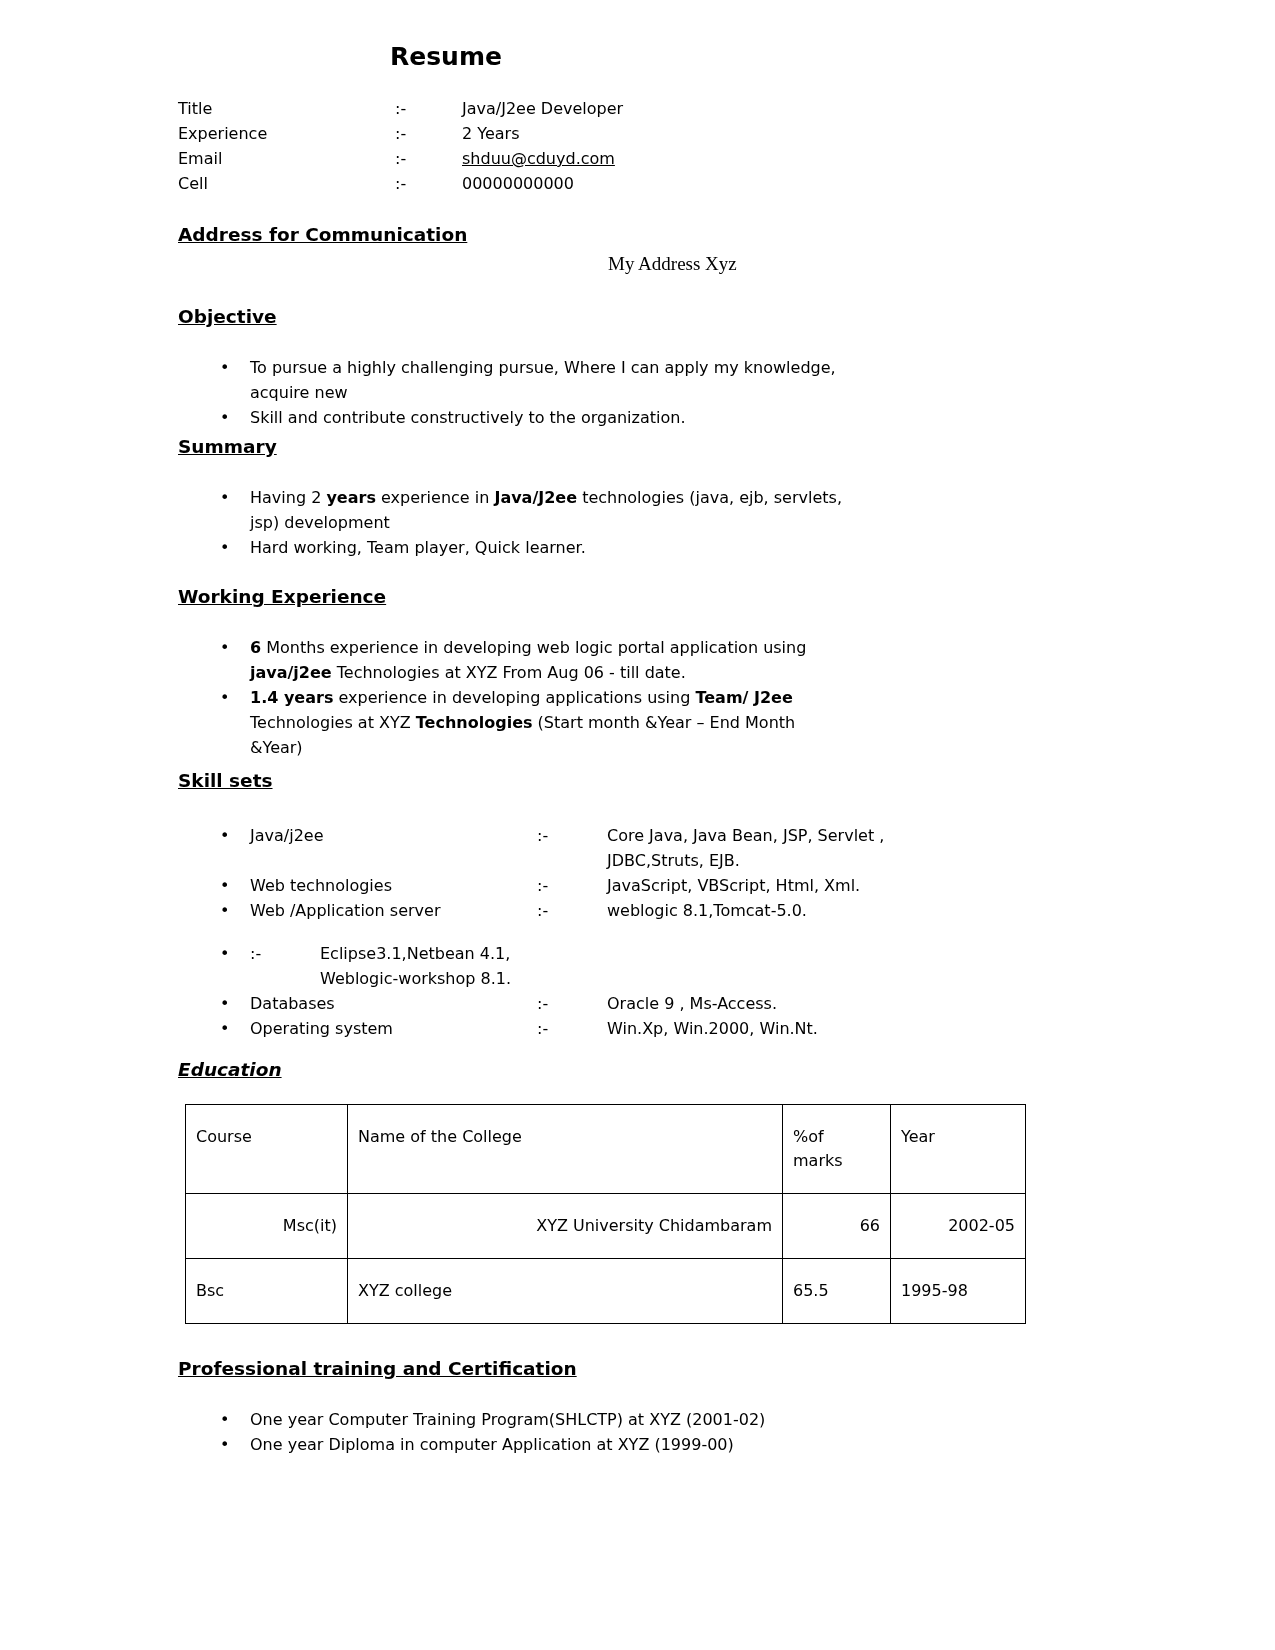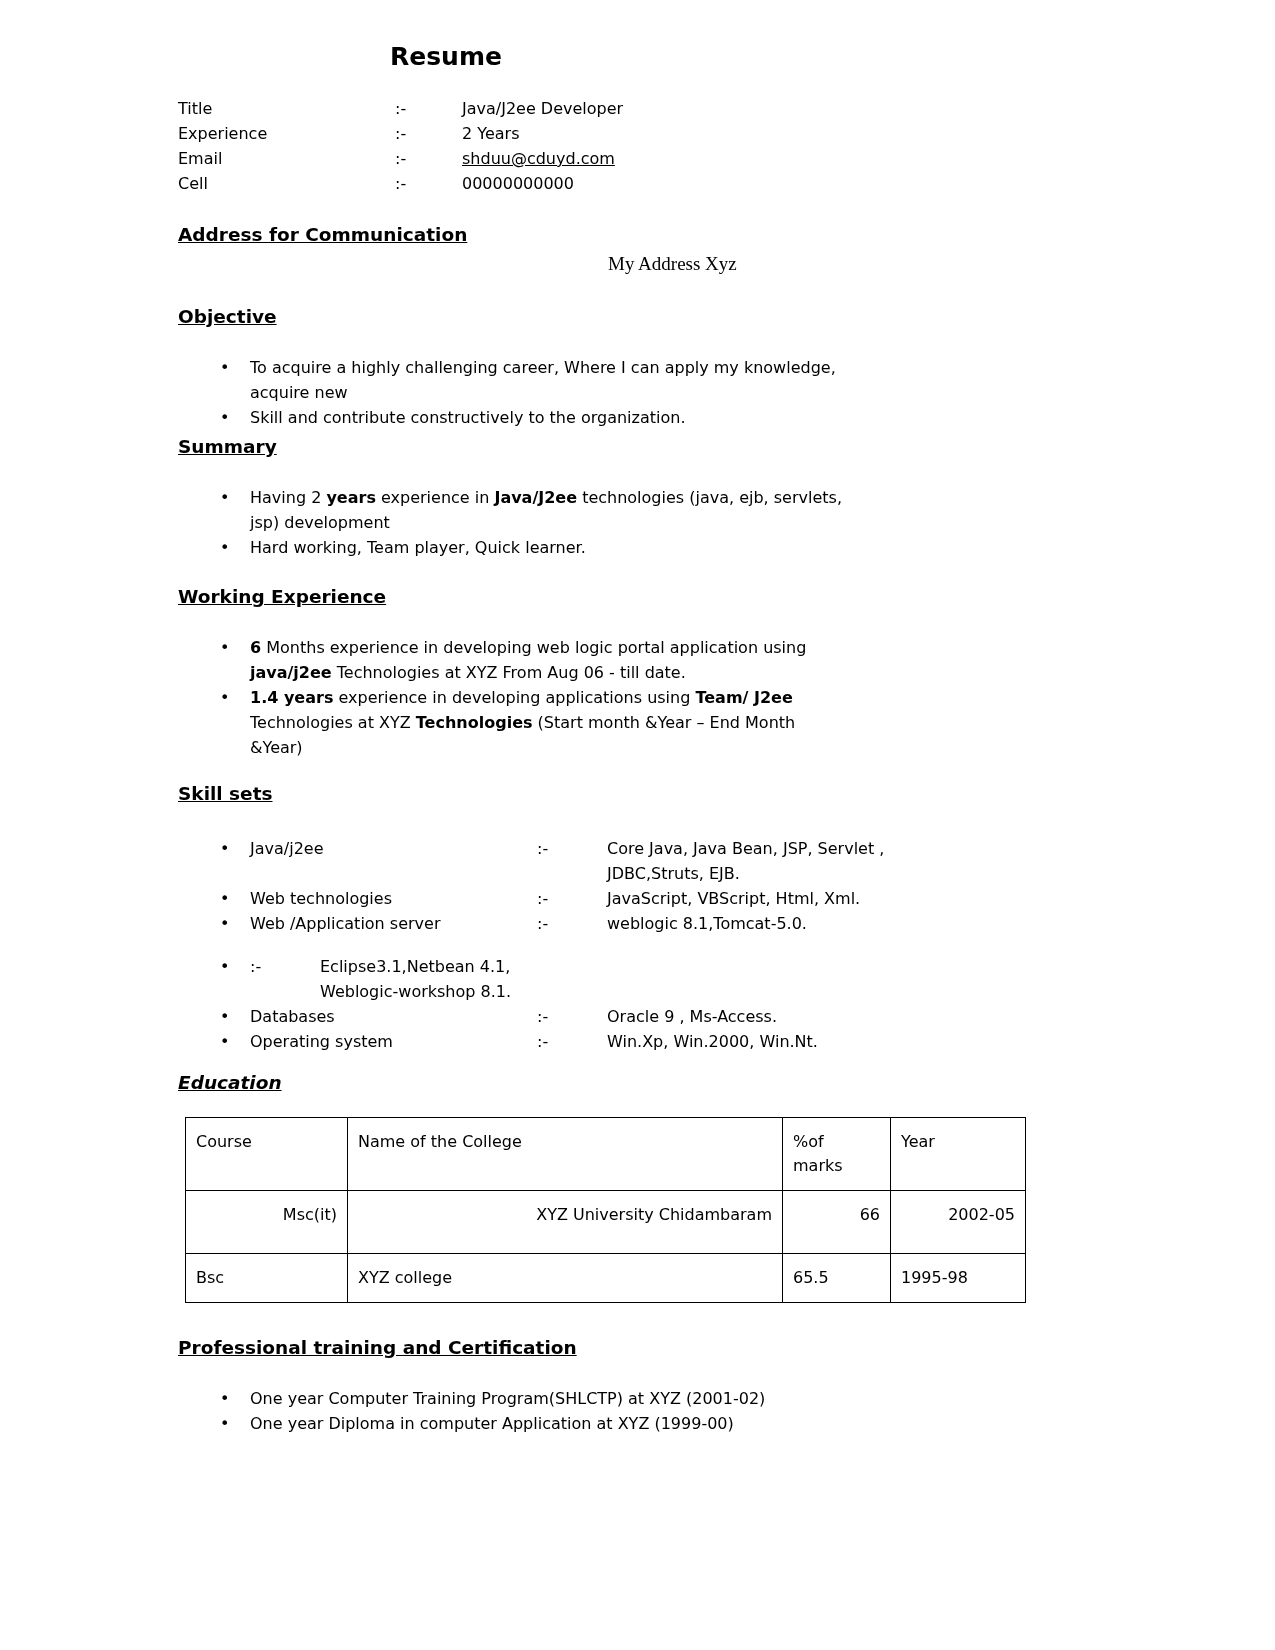--- a/index.html
+++ b/index.html
@@ -25,21 +25,21 @@
     text-decoration: underline; margin: 0;
   }
   .sh-address    { margin-top: 26px; }
   .address-value {
     font-family: "Liberation Serif", "DejaVu Serif", serif;
     font-size: 19px; line-height: 25px; margin: 4px 0 0 430px;
   }
   .sh-objective  { margin-top: 28px; }
   .sh-summary    { margin-top: 4px; }
   .sh-experience { margin-top: 24px; }
-  .sh-skills     { margin-top: 21px; }
+  .sh-skills     { margin-top: 8px; }
   .sh-education  { margin-top: 16px; font-style: italic; }
   .sh-training   { margin-top: 32px; }
 
   ul.bullets { list-style: none; margin: 26px 0 0 0; padding: 0; width: 830px; }
   li.bullet  { position: relative; padding-left: 72px; }
   li.bullet::before { content: "\2022"; position: absolute; left: 42px; top: 0; }
   .seg-bold  { font-weight: bold; }
 
   .skill-rows { margin-top: 30px; width: 860px; }
   .skill-row  { display: flex; position: relative; padding-left: 72px; }
@@ -48,21 +48,21 @@
   .skill-name { width: 287px; }
   .skill-sep  { width: 70px; }
   .skill-value { flex: 1; }
 
   table.edu-table {
     border-collapse: collapse; table-layout: fixed;
     margin: 22px 0 0 7px; width: 840px;
   }
   .edu-table th, .edu-table td {
     border: 1px solid #000; font-weight: normal; text-align: left;
-    vertical-align: top; padding: 12px 10px;
+    vertical-align: top; padding: 20px 10px;
     font-size: 16px; line-height: 24px;
   }
   .col-course  { width: 162px; }
   .col-college { width: 435px; }
   .col-marks   { width: 108px; }
   .col-year    { width: 135px; }
   tr.edu-row-1 td { height: 63px; text-align: right; }
   tr.edu-row-2 td { height: 48px; }
 </style>
 </head>
@@ -93,21 +93,21 @@
       <span class="f-sep">:-</span>
       <span class="f-value">00000000000</span>
     </div>
   </div>
 
   <h2 class="section-heading sh-address">Address for Communication</h2>
   <div class="address-value">My Address Xyz</div>
 
   <h2 class="section-heading sh-objective">Objective</h2>
   <ul class="bullets">
-    <li class="bullet"><span>To acquire a highly challenging career, Where I can apply my knowledge,</span><br><span>acquire new</span></li>
+    <li class="bullet"><span>To pursue a highly challenging pursue, Where I can apply my knowledge,</span><br><span>acquire new</span></li>
     <li class="bullet"><span>Skill and contribute constructively to the organization.</span></li>
   </ul>
 
   <h2 class="section-heading sh-summary">Summary</h2>
   <ul class="bullets">
     <li class="bullet"><span>Having 2 </span><span class="seg-bold">years</span><span> experience in </span><span class="seg-bold">Java/J2ee</span><span> technologies (java, ejb, servlets,</span><br><span>jsp) development</span></li>
     <li class="bullet"><span>Hard working, Team player, Quick learner.</span></li>
   </ul>
 
   <h2 class="section-heading sh-experience">Working Experience</h2>

